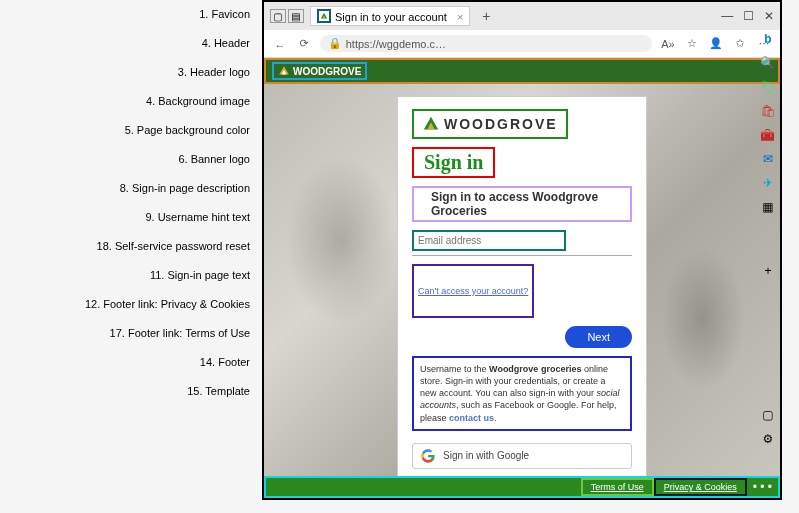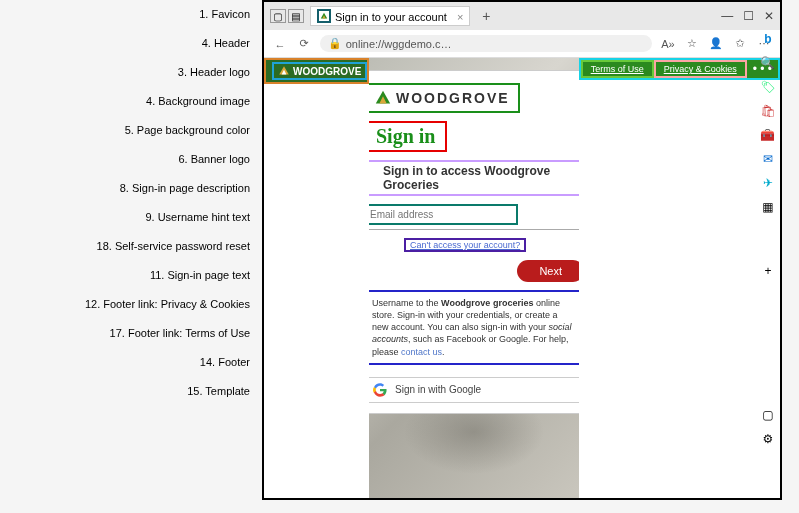--- a/index.html
+++ b/index.html
@@ -20,21 +20,21 @@
     .favicon { width: 14px; height: 14px; display: inline-flex; align-items: center; justify-content: center; }
     .titlebar .plus { font-size: 14px; color: #555; padding: 0 6px; }
     .titlebar .winctl { margin-left: auto; display: flex; gap: 10px; font-size: 12px; color: #444; }
     
     
     .addressbar { height: 28px; display: flex; align-items: center; gap: 8px; padding: 0 8px; border-bottom: 1px solid #ddd; font-size: 11px; color: #555; }
     .addressbar .urlbox { flex: 1; display: flex; align-items: center; gap: 4px; background: #f0f0f0; border-radius: 10px; padding: 2px 8px; }
     .addressbar .iconbtn { width: 16px; text-align: center; }
     
     
-    .content-wrap { flex: 1; position: relative; overflow: hidden; display: flex; }
+    .content-wrap { flex: 1; position: relative; overflow: hidden; display: flex; flex-direction: column; }
     
     
     .page-header { height: 26px; background: #2b6b23; border: 2px solid #d9822b; display: flex; align-items: center; padding-left: 6px; }
     .header-logo { border: 2px solid #1fa2d6; padding: 1px 4px; color: #fff; font-size: 10px; font-weight: bold; display: flex; align-items: center; gap: 3px; background: #2b6b23; }
     
     
     .bg-area { flex: 1; position: relative; background: linear-gradient(135deg, #bdbdb5 0%, #d8d6cf 30%, #aaa89f 60%, #c9c6bd 100%); overflow: hidden; }
     .bg-area::before { content: ""; position: absolute; inset: 0; background:
         radial-gradient(ellipse 80px 120px at 15% 40%, rgba(80,80,70,.3), transparent 70%),
         radial-gradient(ellipse 60px 100px at 85% 60%, rgba(90,88,78,.35), transparent 70%),
@@ -42,32 +42,32 @@
     }
     
     
     .card { position: absolute; left: 50%; transform: translateX(-50%); top: 12px; width: 250px; background: #fff; border: 1px solid #ccc; padding: 12px 14px 10px; display: flex; flex-direction: column; gap: 8px; }
     .banner-logo { border: 2px solid #1a8f1a; align-self: flex-start; padding: 4px 8px; font-size: 14px; letter-spacing: 2px; font-weight: 600; color: #333; display: flex; align-items: center; gap: 4px; }
     .logo-mark { display: inline-block; }
     .signin-title { border: 2px solid #e60000; align-self: flex-start; padding: 2px 10px; font-size: 20px; font-weight: bold; color: #1a8f1a; font-family: serif; }
     .signin-desc { border: 2px solid #c99cff; font-size: 12px; padding: 2px 17px; color: #333; font-weight: bold; }
     .username { border: 2px solid #0a7a6b; font-size: 10px; padding: 3px 4px; color: #888; background: transparent; width: 70%; }
     .hr { border: none; border-bottom: 1px solid #aaa; margin-top: -4px; }
-    .sspr { border: 2px solid #4b1fa3; font-size: 9px; padding: 0 4px; color: #4a6ad0; align-self: flex-start; margin-left: 40px; }
-    .next-btn { align-self: flex-end; background: #b91c1c; color: #fff; border: none; border-radius: 14px; padding: 5px 22px; font-size: 11px; }
+    .sspr { border: 2px solid #4b1fa3; font-size: 9px; padding: 20px 4px; color: #4a6ad0; align-self: flex-start; }
+    .next-btn { align-self: flex-end; background: #1d4ed8; color: #fff; border: none; border-radius: 14px; padding: 5px 22px; font-size: 11px; }
     .page-text { border: 2px solid #2424c9; font-size: 9px; padding: 5px 6px; color: #333; line-height: 1.35; }
-    .page-text a { color: #5077c9; text-decoration: none; }
+    .page-text a { color: #5077c9; text-decoration: none; font-weight: bold; }
     .google-btn { margin-top: 4px; border: 1px solid #ccc; background: #fff; padding: 5px 8px; display: flex; align-items: center; gap: 8px; font-size: 10px; color: #444; border-radius: 3px; }
     .g-logo { width: 14px; height: 14px; }
     
     
     .page-footer { height: 22px; background: #2b8a1f; border: 2px solid #18d3e6; display: flex; justify-content: flex-end; align-items: stretch; gap: 0; }
     .footer-link { display: flex; align-items: center; padding: 0 8px; font-size: 9px; color: #fff; border-left: 1px solid rgba(255,255,255,.2); }
     .tou { border: 2px solid #69c93a; }
-    .priv { border: 2px solid #fca5a5; text-align: center; }
+    .priv { border: 2px solid #0f172a; text-align: center; }
     .dots { padding: 0 6px; color: #fff; display: flex; align-items: center; }
     
     
     .sidebar-right { position: absolute; right: 4px; top: 30px; width: 16px; display: flex; flex-direction: column; gap: 10px; font-size: 12px; }
     .sidebar-right span { text-align: center; }
     
     
     .fav-hl { border: 2px solid #145f6b; padding: 0 1px; }
   </style>
 </head>
@@ -113,21 +113,21 @@
       <span>☐</span>
       <span>✕</span>
     </div>
   </div>
 
   <div class="addressbar">
     <span class="iconbtn">←</span>
     <span class="iconbtn">⟳</span>
     <div class="urlbox">
       <span>🔒</span>
-      <span>online://wggdemo.c…</span>
+      <span>https://wggdemo.c…</span>
     </div>
     <span class="iconbtn">A»</span>
     <span class="iconbtn">☆</span>
     <span class="iconbtn">👤</span>
     <span class="iconbtn">✩</span>
     <span class="iconbtn">⋯</span>
   </div>
 
   <div class="content-wrap">
 

